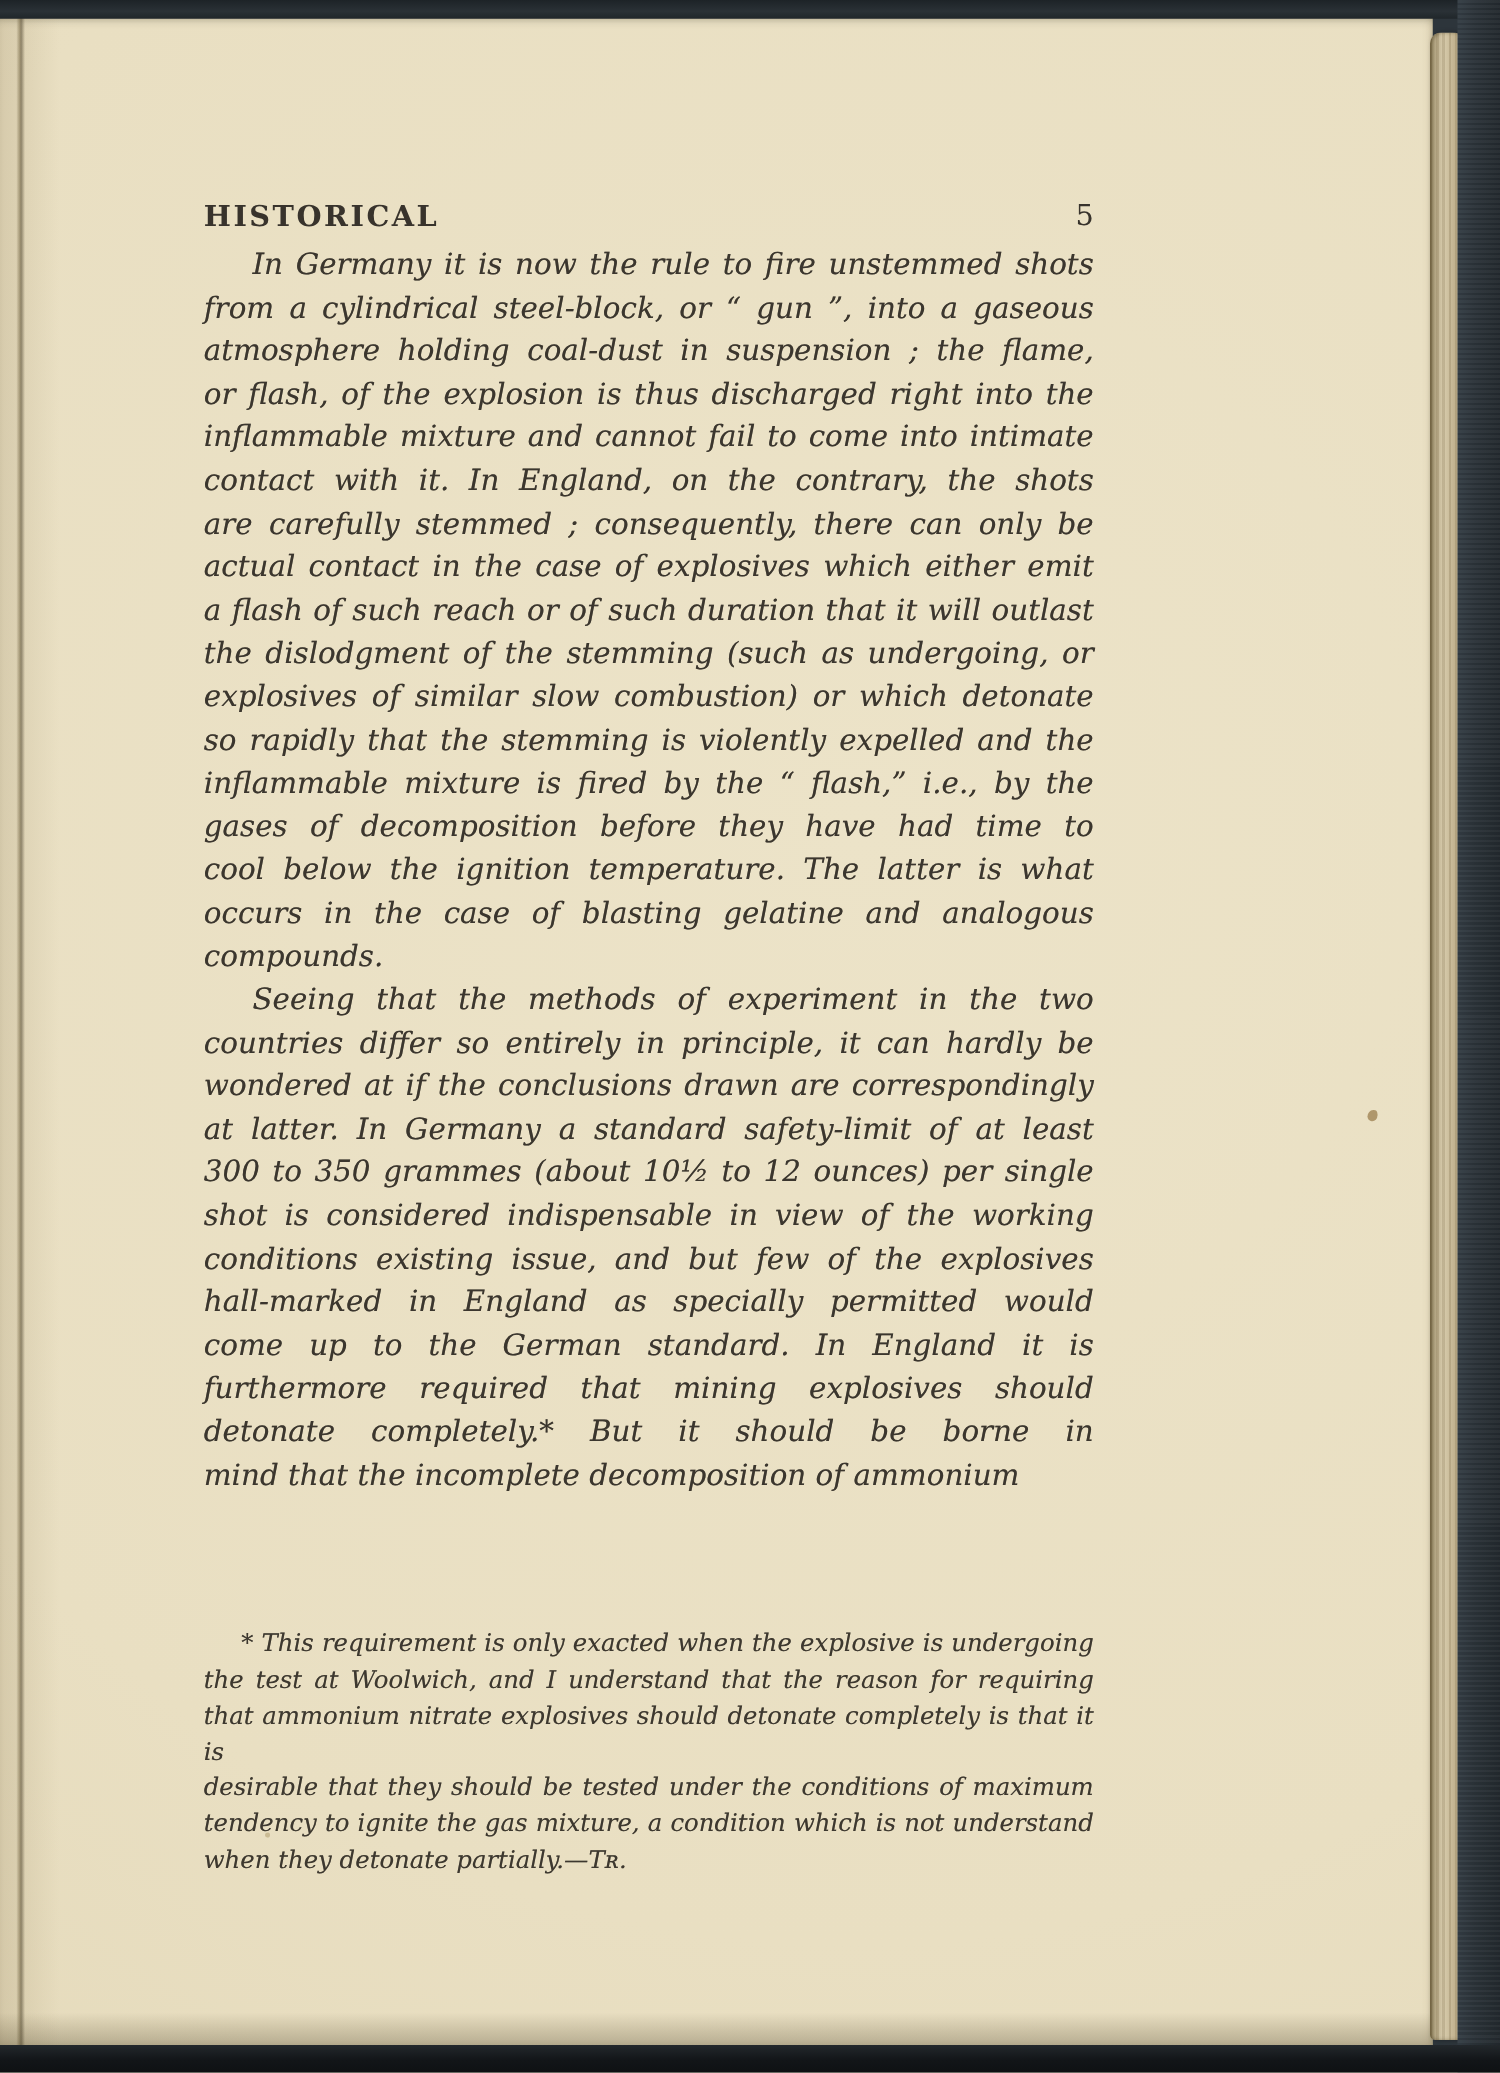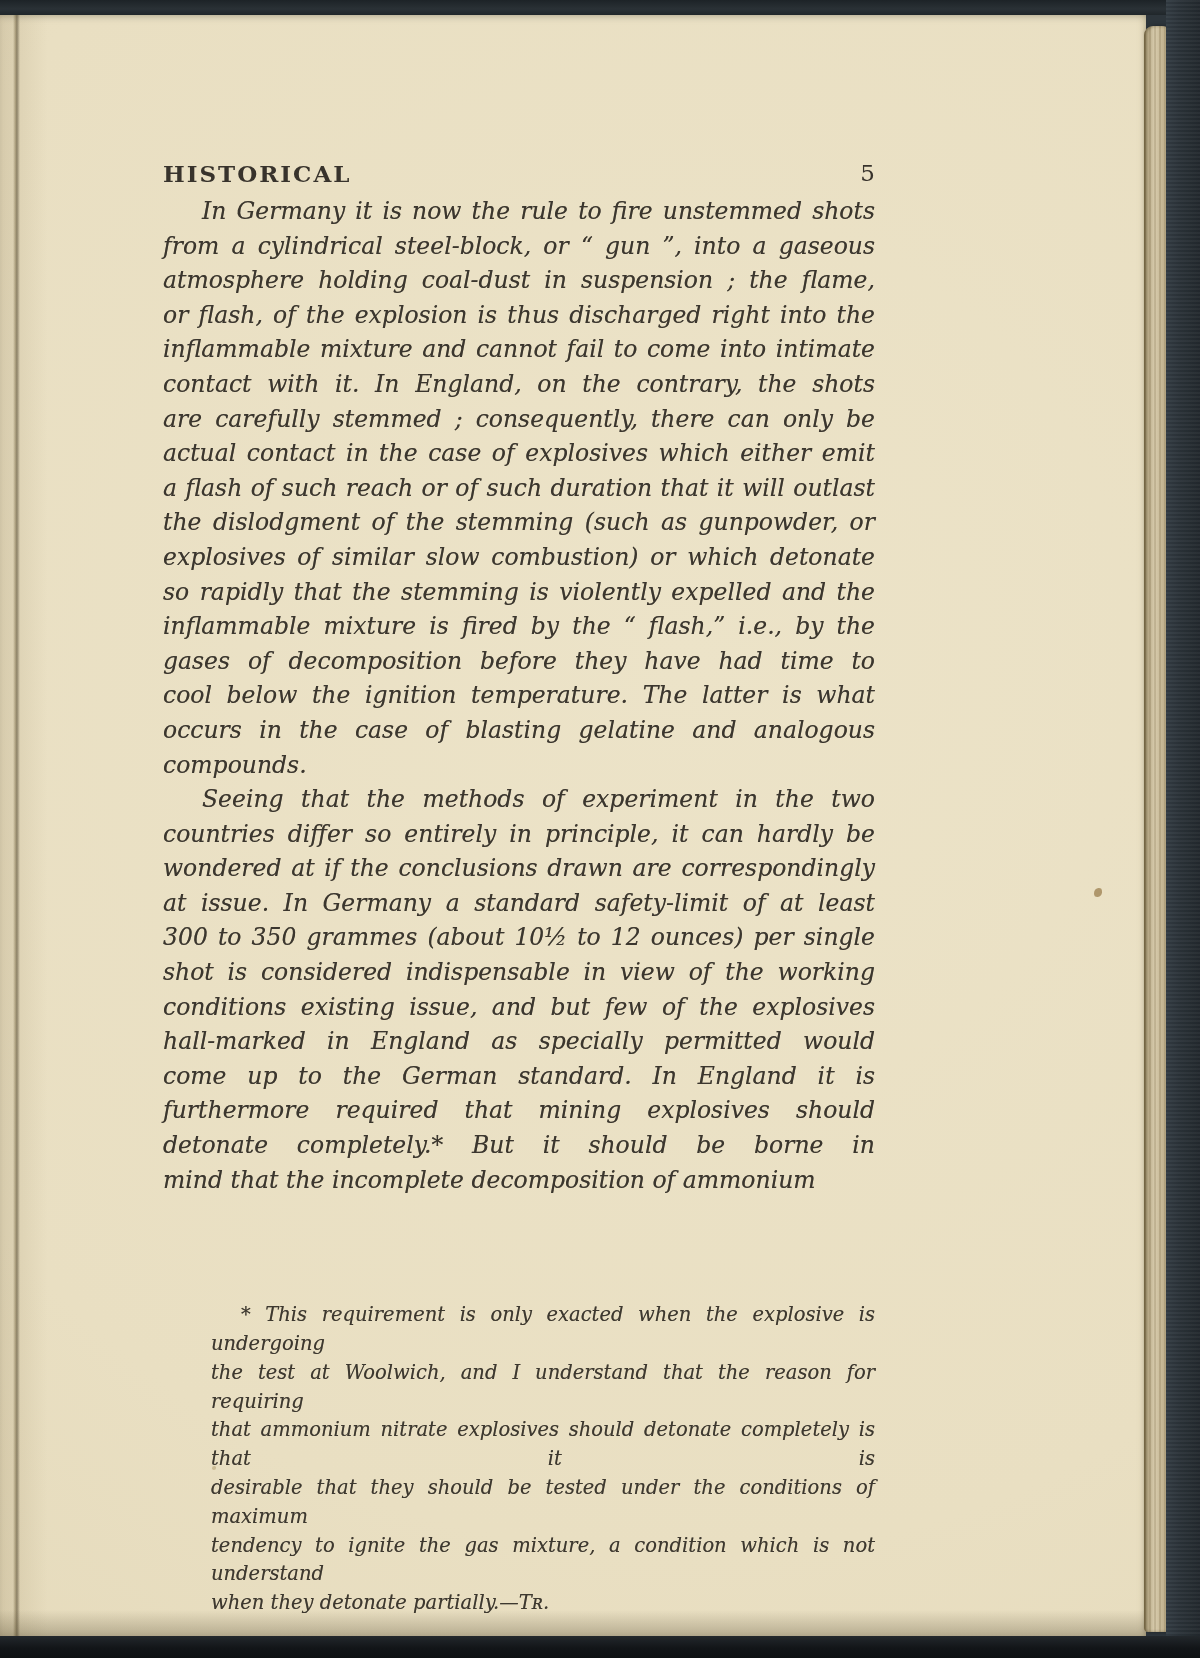--- a/index.html
+++ b/index.html
@@ -74,21 +74,20 @@
     font-size:23.5px;line-height:34.6px;color:#3b362e;
     text-shadow:0 0 .5px rgba(59,54,46,.55);
   }
   .line{text-align:justify;text-align-last:justify;font-style:italic;}
   .line.last{text-align-last:left;}
   .line.indent{text-indent:39px;}
   .footnote{
     margin-top:104px;
     font-size:19.5px;line-height:28.8px;color:#3d382f;
     text-shadow:0 0 .4px rgba(61,56,47,.5);
-    margin-left:48px;
   }
   .footnote .line.indent{text-indent:30px;}
 </style>
 </head>
 <body>
 
 <div class="page">
   <div class="gutter-shade"></div>
   <div class="crease"></div>
   <div class="bottom-shade"></div>
@@ -105,34 +104,34 @@
       <div class="paragraph">
           <div class="line indent">In Germany it is now the rule to fire unstemmed shots</div>
           <div class="line">from a cylindrical steel-block, or “ gun ”, into a gaseous</div>
           <div class="line">atmosphere holding coal-dust in suspension ; the flame,</div>
           <div class="line">or flash, of the explosion is thus discharged right into the</div>
           <div class="line">inflammable mixture and cannot fail to come into intimate</div>
           <div class="line">contact with it.  In England, on the contrary, the shots</div>
           <div class="line">are carefully stemmed ; consequently, there can only be</div>
           <div class="line">actual contact in the case of explosives which either emit</div>
           <div class="line">a flash of such reach or of such duration that it will outlast</div>
-          <div class="line">the dislodgment of the stemming (such as gunpowder, or</div>
+          <div class="line">the dislodgment of the stemming (such as undergoing, or</div>
           <div class="line">explosives of similar slow combustion) or which detonate</div>
           <div class="line">so rapidly that the stemming is violently expelled and the</div>
           <div class="line">inflammable mixture is fired by the “ flash,” i.e., by the</div>
           <div class="line">gases of decomposition before they have had time to</div>
           <div class="line">cool below the ignition temperature.  The latter is what</div>
           <div class="line">occurs in the case of blasting gelatine and analogous</div>
           <div class="line last">compounds.</div>
         </div>
       <div class="paragraph">
           <div class="line indent">Seeing that the methods of experiment in the two</div>
           <div class="line">countries differ so entirely in principle, it can hardly be</div>
           <div class="line">wondered at if the conclusions drawn are correspondingly</div>
-          <div class="line">at issue.  In Germany a standard safety-limit of at least</div>
+          <div class="line">at latter.  In Germany a standard safety-limit of at least</div>
           <div class="line">300 to 350 grammes (about 10½ to 12 ounces) per single</div>
           <div class="line">shot is considered indispensable in view of the working</div>
           <div class="line">conditions existing issue, and but few of the explosives</div>
           <div class="line">hall-marked in England as specially permitted would</div>
           <div class="line">come up to the German standard.  In England it is</div>
           <div class="line">furthermore required that mining explosives should</div>
           <div class="line">detonate completely.*  But it should be borne in</div>
           <div class="line last">mind that the incomplete decomposition of ammonium</div>
         </div>
       <div class="footnote">

